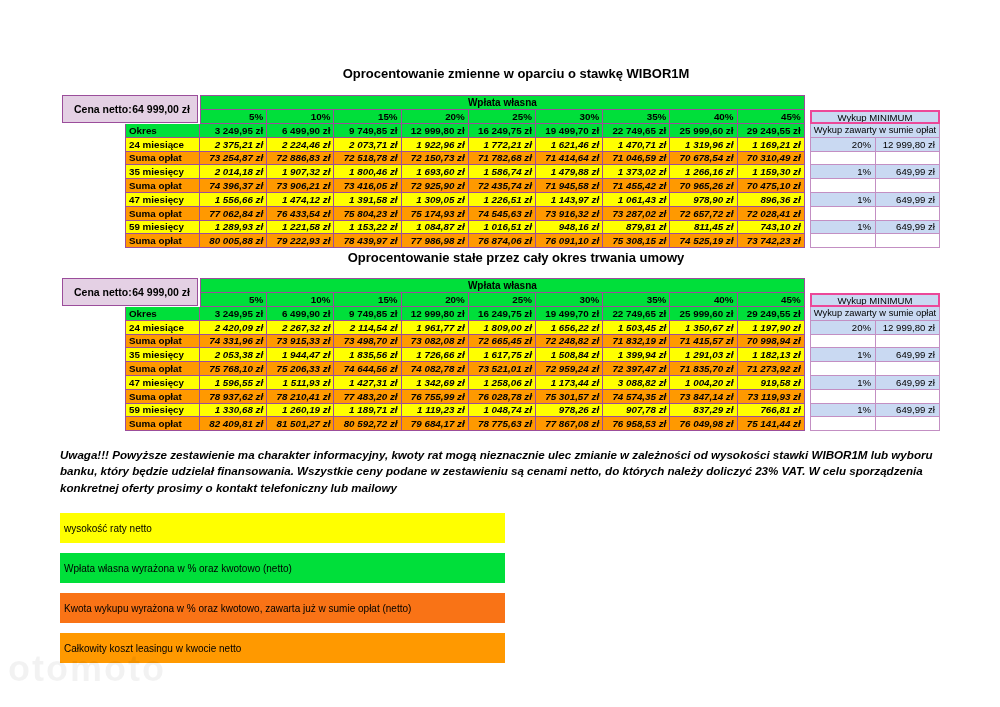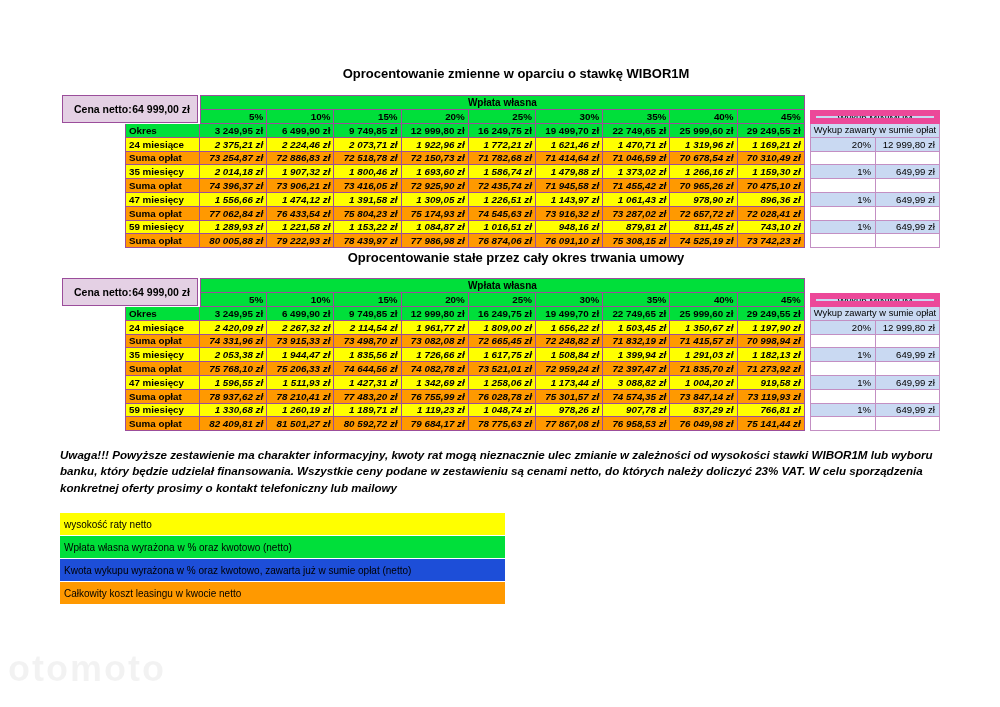--- a/index.html
+++ b/index.html
@@ -56,42 +56,42 @@
   }
   .val{
     border-right:1px solid #9b4d9b;border-bottom:1px solid #9b4d9b;
     justify-content:flex-end;padding-right:3px;font-weight:bold;
   }
   .okres{background:var(--green);}
   .rata{background:var(--yellow);}
   .suma{background:var(--orange);}
   .val.rata,.val.suma{font-style:italic;}
   .wm{
-    background:var(--blue);border:6px solid #ec4899;justify-content:center;font-size:9.6px;
+    background:var(--blue);border:2px solid #ec4899;justify-content:center;font-size:9.6px;
   }
   .ws{
     background:var(--blue);border:1px solid #c38fc3;border-top:0;justify-content:center;font-size:9.3px;
   }
   .wy{
     border-right:1px solid #c38fc3;border-bottom:1px solid #c38fc3;
     justify-content:flex-end;padding-right:4px;font-size:9.6px;
   }
   .wy.wfirst{border-left:1px solid #c38fc3;}
   .wy.wblue{background:var(--blue);}
   .wy.wwhite{background:#ffffff;}
 
   #warning{
     position:absolute;left:60px;top:447px;width:905px;
     font-size:11.6px;font-weight:bold;font-style:italic;line-height:1.42;
   }
   #legend{position:absolute;left:60px;top:513px;width:445px;}
   #legend-title{font-size:10px;margin-bottom:5px;}
   .legend-bar{
-    width:445px;height:22px;display:flex;align-items:center;
-    font-size:10px;padding-left:4px;box-sizing:border-box;margin-bottom:1px;
+    width:445px;height:30px;display:flex;align-items:center;
+    font-size:10px;padding-left:4px;box-sizing:border-box;margin-bottom:10px;
   }
   #watermark{
     position:absolute;left:8px;top:648px;
     font-size:36px;font-weight:bold;letter-spacing:2px;
     color:rgba(0,0,0,0.05);
   }
 </style>
 </head>
 <body>
 
@@ -362,20 +362,20 @@
         <div class="cell wy wwhite" style="grid-area: 11 / 2;"></div>
       </div>
   </div>
 
   <div id="warning">Uwaga!!! Powyższe zestawienie ma charakter informacyjny, kwoty rat mogą nieznacznie ulec zmianie w zależności od wysokości stawki WIBOR1M lub wyboru banku, który będzie udzielał finansowania. Wszystkie ceny podane w zestawieniu są cenami netto, do których należy doliczyć 23% VAT. W celu sporządzenia konkretnej oferty prosimy o kontakt telefoniczny lub mailowy</div>
 
   <div id="legend">
     <div id="legend-bars">
         <div class="legend-bar" style="background: rgb(255, 255, 0);">wysokość raty netto</div>
         <div class="legend-bar" style="background: rgb(0, 223, 58);">Wpłata własna wyrażona w % oraz kwotowo (netto)</div>
-        <div class="legend-bar" style="background: #1d4ed8;">Kwota wykupu wyrażona w % oraz kwotowo, zawarta już w sumie opłat (netto)</div>
+        <div class="legend-bar" style="background: #f97316;">Kwota wykupu wyrażona w % oraz kwotowo, zawarta już w sumie opłat (netto)</div>
         <div class="legend-bar" style="background: rgb(255, 153, 0);">Całkowity koszt leasingu w kwocie netto</div>
       </div>
   </div>
 
   <div id="watermark">otomoto</div>
 
 </div>
 
 </body></html>

